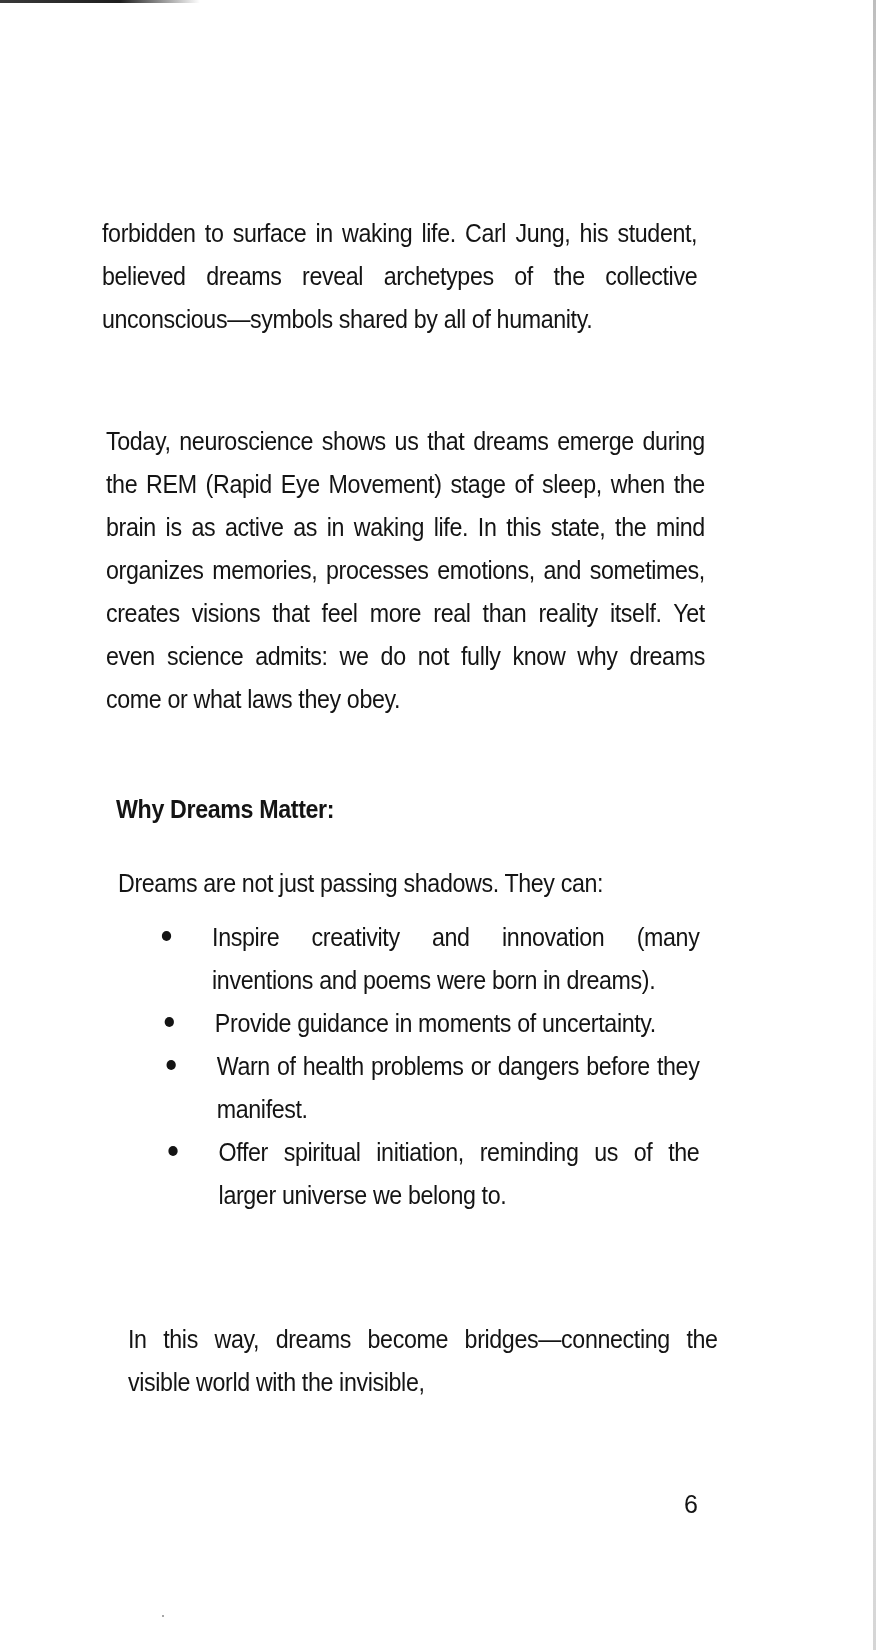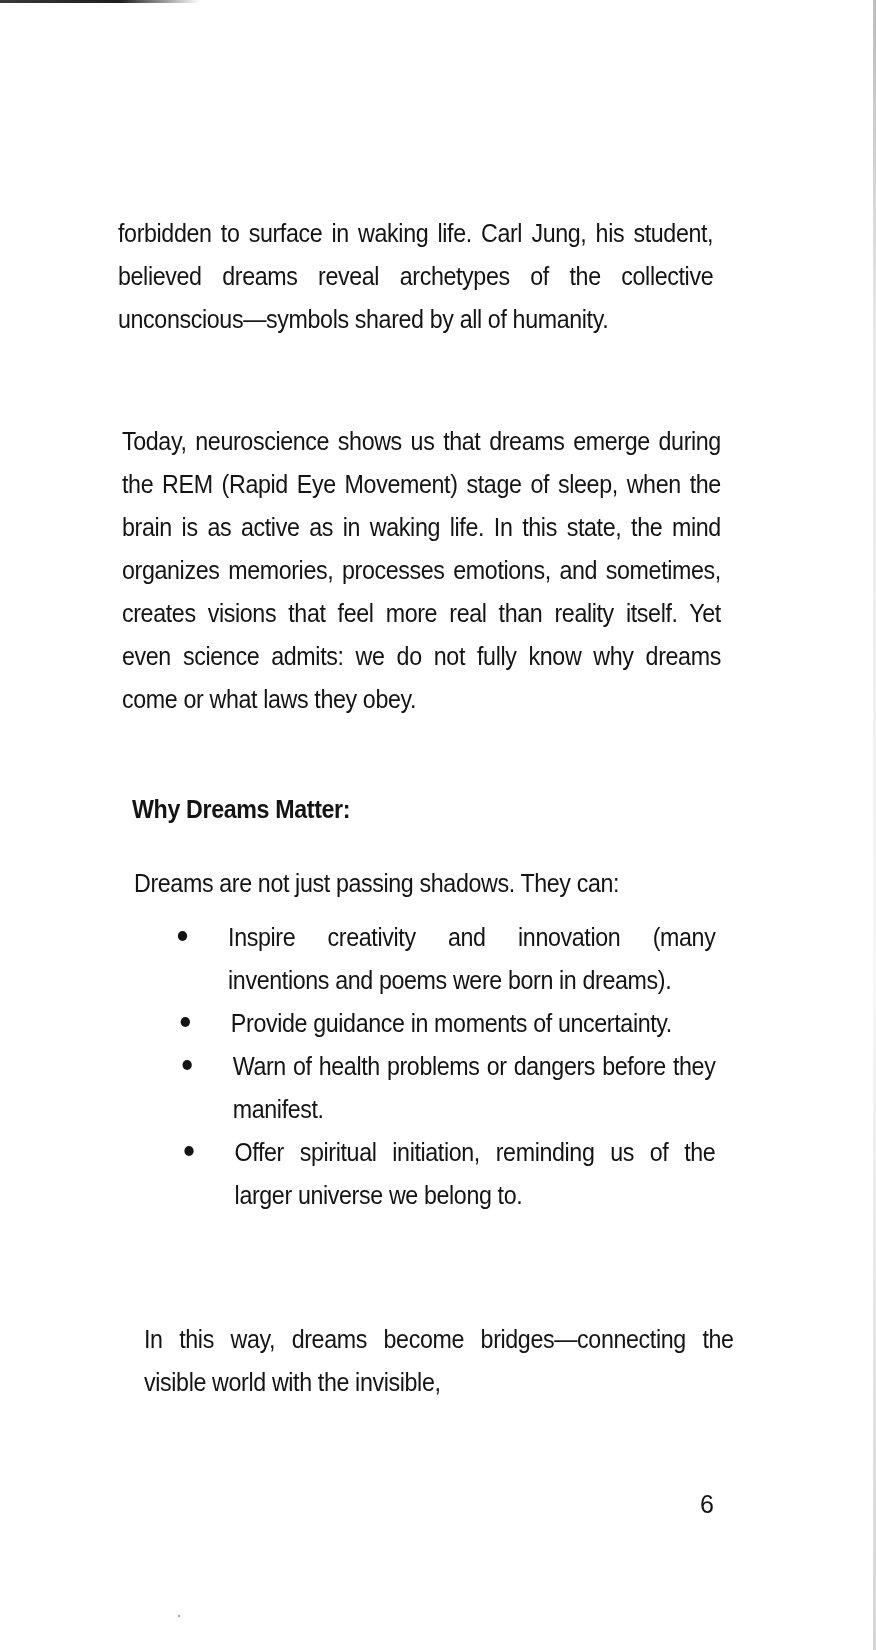--- a/index.html
+++ b/index.html
@@ -22,21 +22,21 @@
     background: linear-gradient(to right, #3a3a3a, #1e1e1e 60%, rgba(40,40,40,0));
   }
   .scan-edge-right {
     position: absolute;
     right: 0; top: 0;
     width: 3px; height: 1650px;
     background: linear-gradient(to bottom, #bdbdbd, #e8e8e8 20%, #f6f6f6 60%, #d5d5d5);
   }
   .page {
     position: absolute;
-    left: 16px; top: 0;
+    left: 0; top: 0;
     width: 724px; height: 1650px;
   }
   .text {
     font-size: 25px;
     line-height: 43px;
     letter-spacing: -0.4px;
     word-spacing: 0px;
     transform: scaleX(0.93);
     transform-origin: left top;
   }

